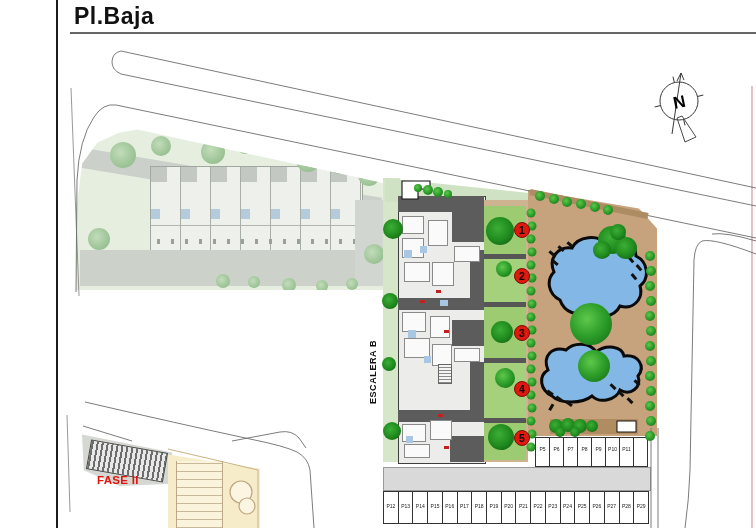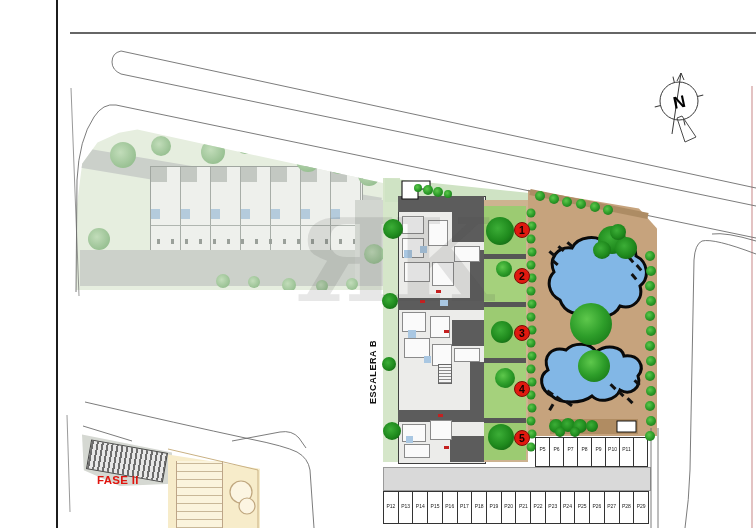--- a/index.html
+++ b/index.html
@@ -84,20 +84,21 @@
     border-left:1px solid #bda588;border-right:1px solid #bda588;
     background-image:repeating-linear-gradient(0deg,rgba(160,135,95,.55) 0 1px,transparent 1px 8px);}
 
   svg.lines{position:absolute;left:0;top:0;z-index:20;pointer-events:none;}
 </style>
 </head>
 <body>
 
 <div class="stage">
 
+  <div class="abs title">Pl.Baja</div>
 
   <div class="abs muted-site">
     <div class="abs muted-band"></div>
     <div class="abs muted-building">
       <div class="abs mb-roof"></div>
       <div class="abs mb-blue"></div>
       <div class="abs mb-mid"></div>
       <div class="abs mb-specks"></div>
     </div>
     <div class="abs muted-plaza"></div>
@@ -202,21 +203,20 @@
     <div class="cell">P28</div>
     <div class="cell">P29</div>
   </div>
 
   <div class="abs inset-gray"></div>
   <div class="abs inset-building"></div>
   <div class="abs inset-cream"></div>
   <div class="abs inset-cream-building"></div>
   <div class="abs fase">FASE II</div>
 
-  <div class="abs watermark">ЯК</div>
 
   <svg class="lines" width="756" height="528" viewBox="0 0 756 528">
     <defs>
       <radialGradient id="tg" cx="40%" cy="38%" r="75%">
         <stop offset="0%" stop-color="#5ec84c"></stop>
           <stop offset="55%" stop-color="#2e9e2a"></stop>
           <stop offset="100%" stop-color="#187818"></stop>
       </radialGradient>
       <radialGradient id="tgd" cx="42%" cy="40%" r="75%">
         <stop offset="0%" stop-color="#3cae37"></stop>

